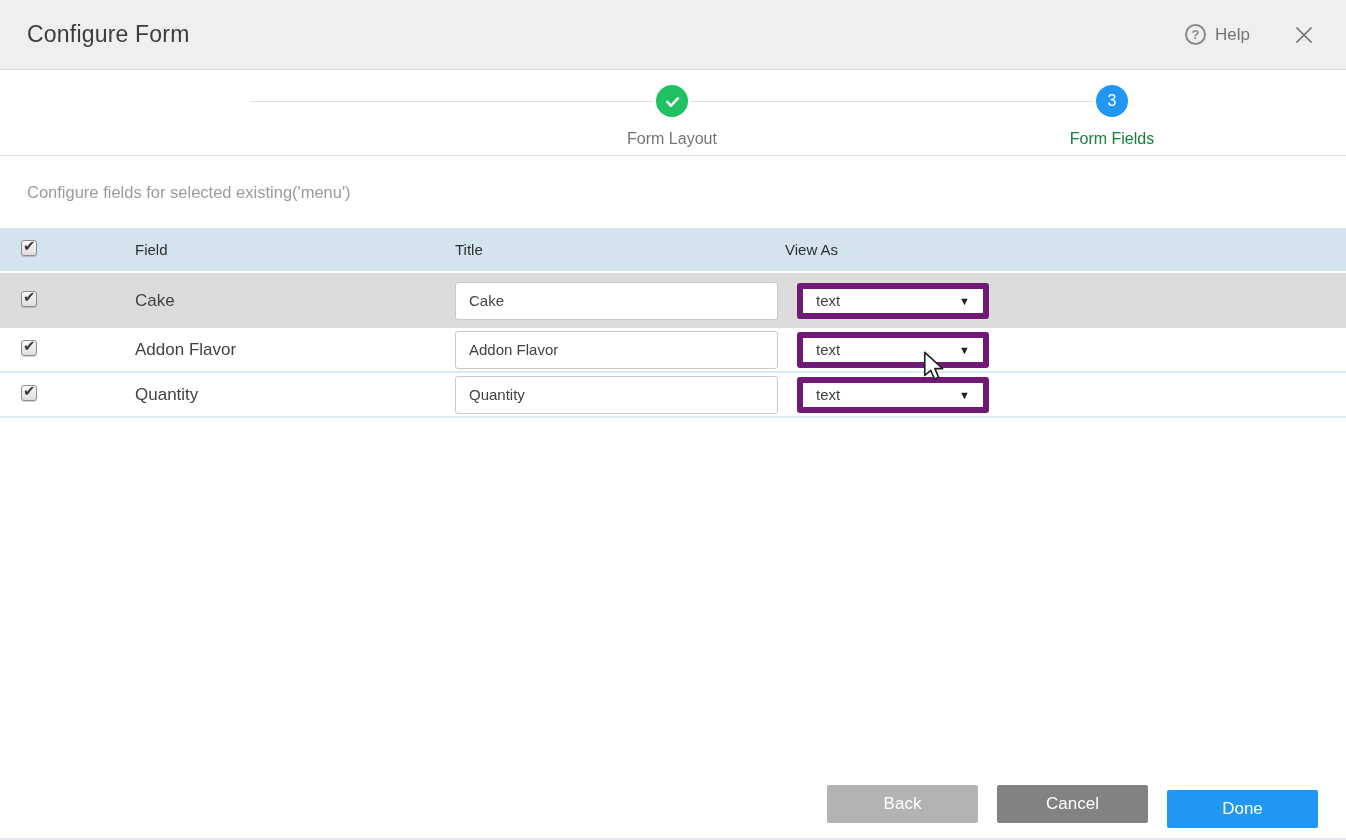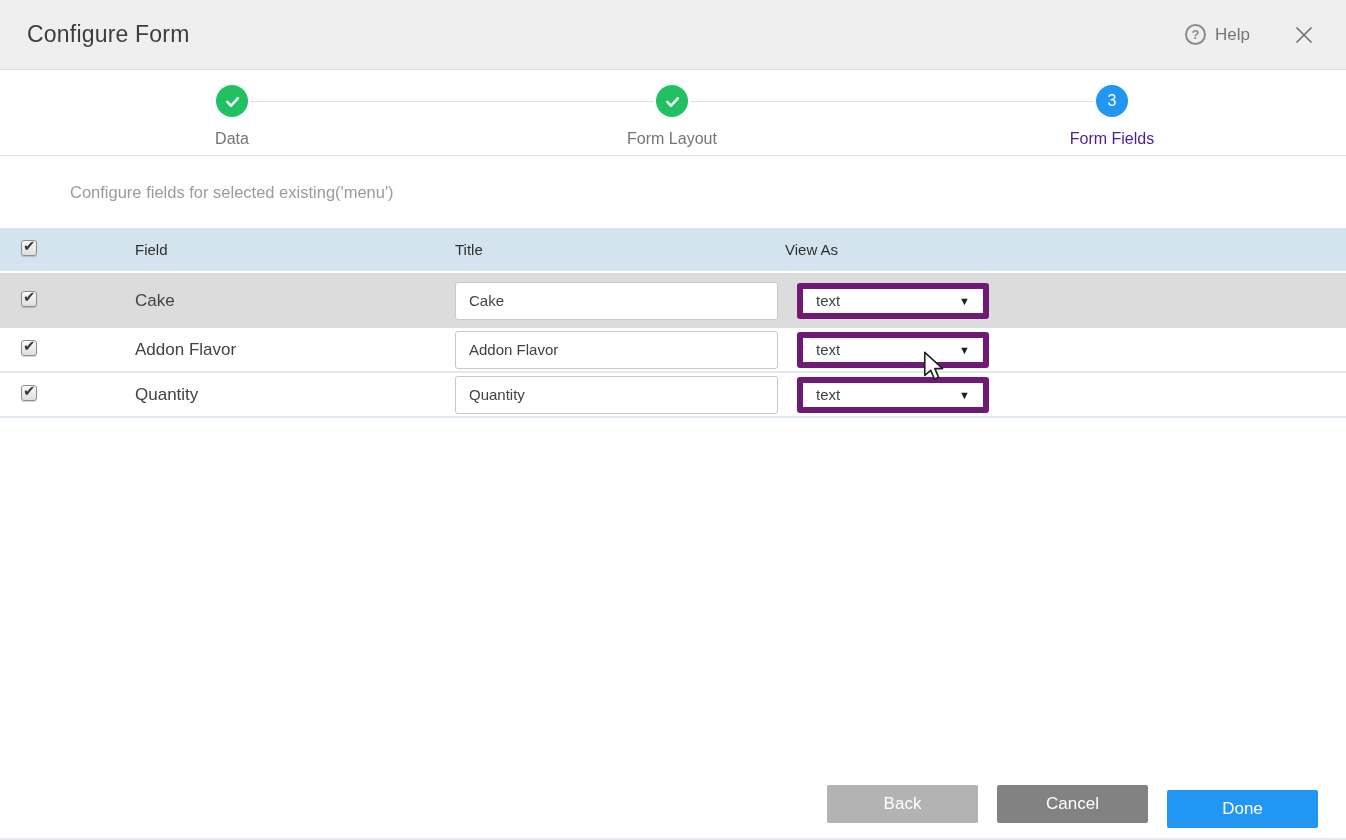--- a/index.html
+++ b/index.html
@@ -30,24 +30,24 @@
   .stepper{height:86px;background:#fff;border-bottom:1px solid #e2e2e2;position:relative;}
   .step-line{position:absolute;top:31px;height:1px;background:#e0e0e0;}
   .line1{left:250px;width:404px;}
   .line2{left:690px;width:404px;}
   .step{position:absolute;top:15px;width:200px;display:flex;flex-direction:column;align-items:center;}
   .step1{left:132px;} .step2{left:572px;} .step3{left:1012px;}
   .step-circle{width:32px;height:32px;border-radius:50%;display:flex;align-items:center;justify-content:center;cursor:pointer;}
   .step-circle.done{background:var(--success-green);}
   .step-circle.active{background:var(--accent-blue);color:#fff;font-size:16px;font-weight:500;}
   .step-label{margin-top:13px;font-size:16px;color:#757575;}
-  .step3 .step-label{color:#4c1d95;}
+  .step3 .step-label{color:#15803d;}
 
   
-  .subtitle-bar{height:72px;display:flex;align-items:center;padding-left:27px;margin-left:43px;}
+  .subtitle-bar{height:72px;display:flex;align-items:center;padding-left:27px;}
   .subtitle-text{font-size:16.5px;color:#9b9b9b;}
 
   
   .grid-cols{display:grid;grid-template-columns:135px 320px 342px 1fr;align-items:center;}
   .thead{height:43px;background:var(--table-header-bg);font-weight:400;font-size:15px;color:#2f2f2f;}
   .th-viewas-label{margin-left:-12px;}
   .col-check{padding-left:21px;}
   .checkbox{width:16px;height:16px;border:1px solid #8f8f8f;border-radius:3px;background:linear-gradient(#fafafa,#dedede);box-shadow:0 1px 1px rgba(0,0,0,.18);position:relative;display:inline-block;cursor:pointer;}
   .checkbox.checked::after{content:"✔";position:absolute;left:1px;top:-4px;font-size:15px;font-weight:700;color:#3a3a3a;}
   .trow{height:45px;background:#fff;cursor:pointer;}
@@ -89,28 +89,20 @@
           <line x1="17.5" y1="2.5" x2="2.5" y2="17.5" stroke="#6f6f6f" stroke-width="1.6"></line>
         </svg>
       </div>
     </div>
   </header>
 
   <section class="stepper">
     <div class="step-line line1"></div>
     <div class="step-line line2"></div>
 
-    <div class="step step1">
-      <div class="step-circle done">
-        <svg width="17" height="17" viewBox="0 0 24 24">
-          <path d="M4.5 12.5 L10 18 L19.5 7.5" stroke="#fff" stroke-width="3.6" fill="none" stroke-linecap="round" stroke-linejoin="round"></path>
-        </svg>
-      </div>
-      <div class="step-label">Data</div>
-    </div>
 
     <div class="step step2">
       <div class="step-circle done">
         <svg width="17" height="17" viewBox="0 0 24 24">
           <path d="M4.5 12.5 L10 18 L19.5 7.5" stroke="#fff" stroke-width="3.6" fill="none" stroke-linecap="round" stroke-linejoin="round"></path>
         </svg>
       </div>
       <div class="step-label">Form Layout</div>
     </div>
 

